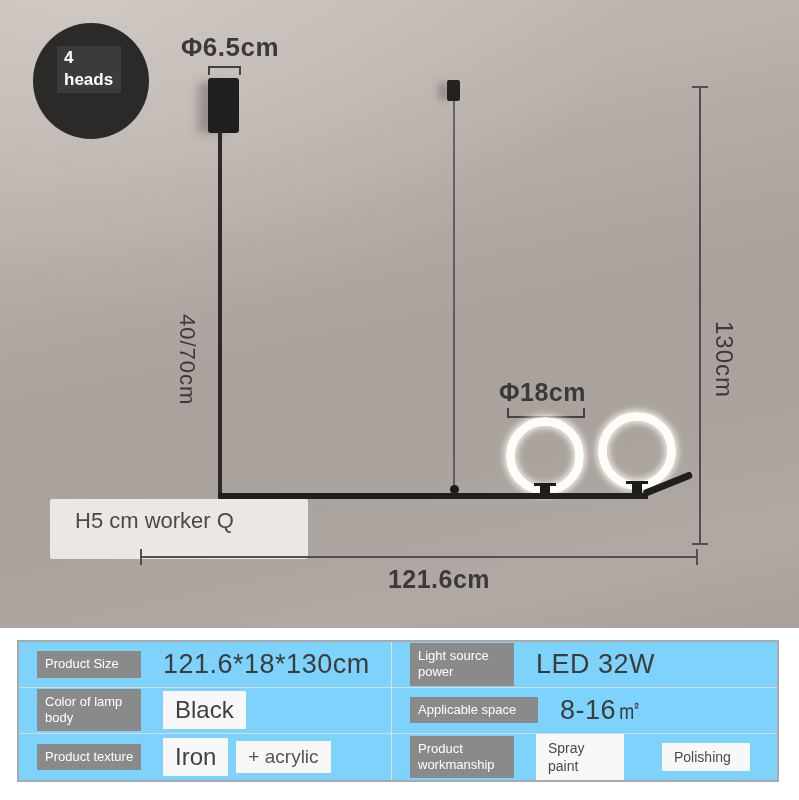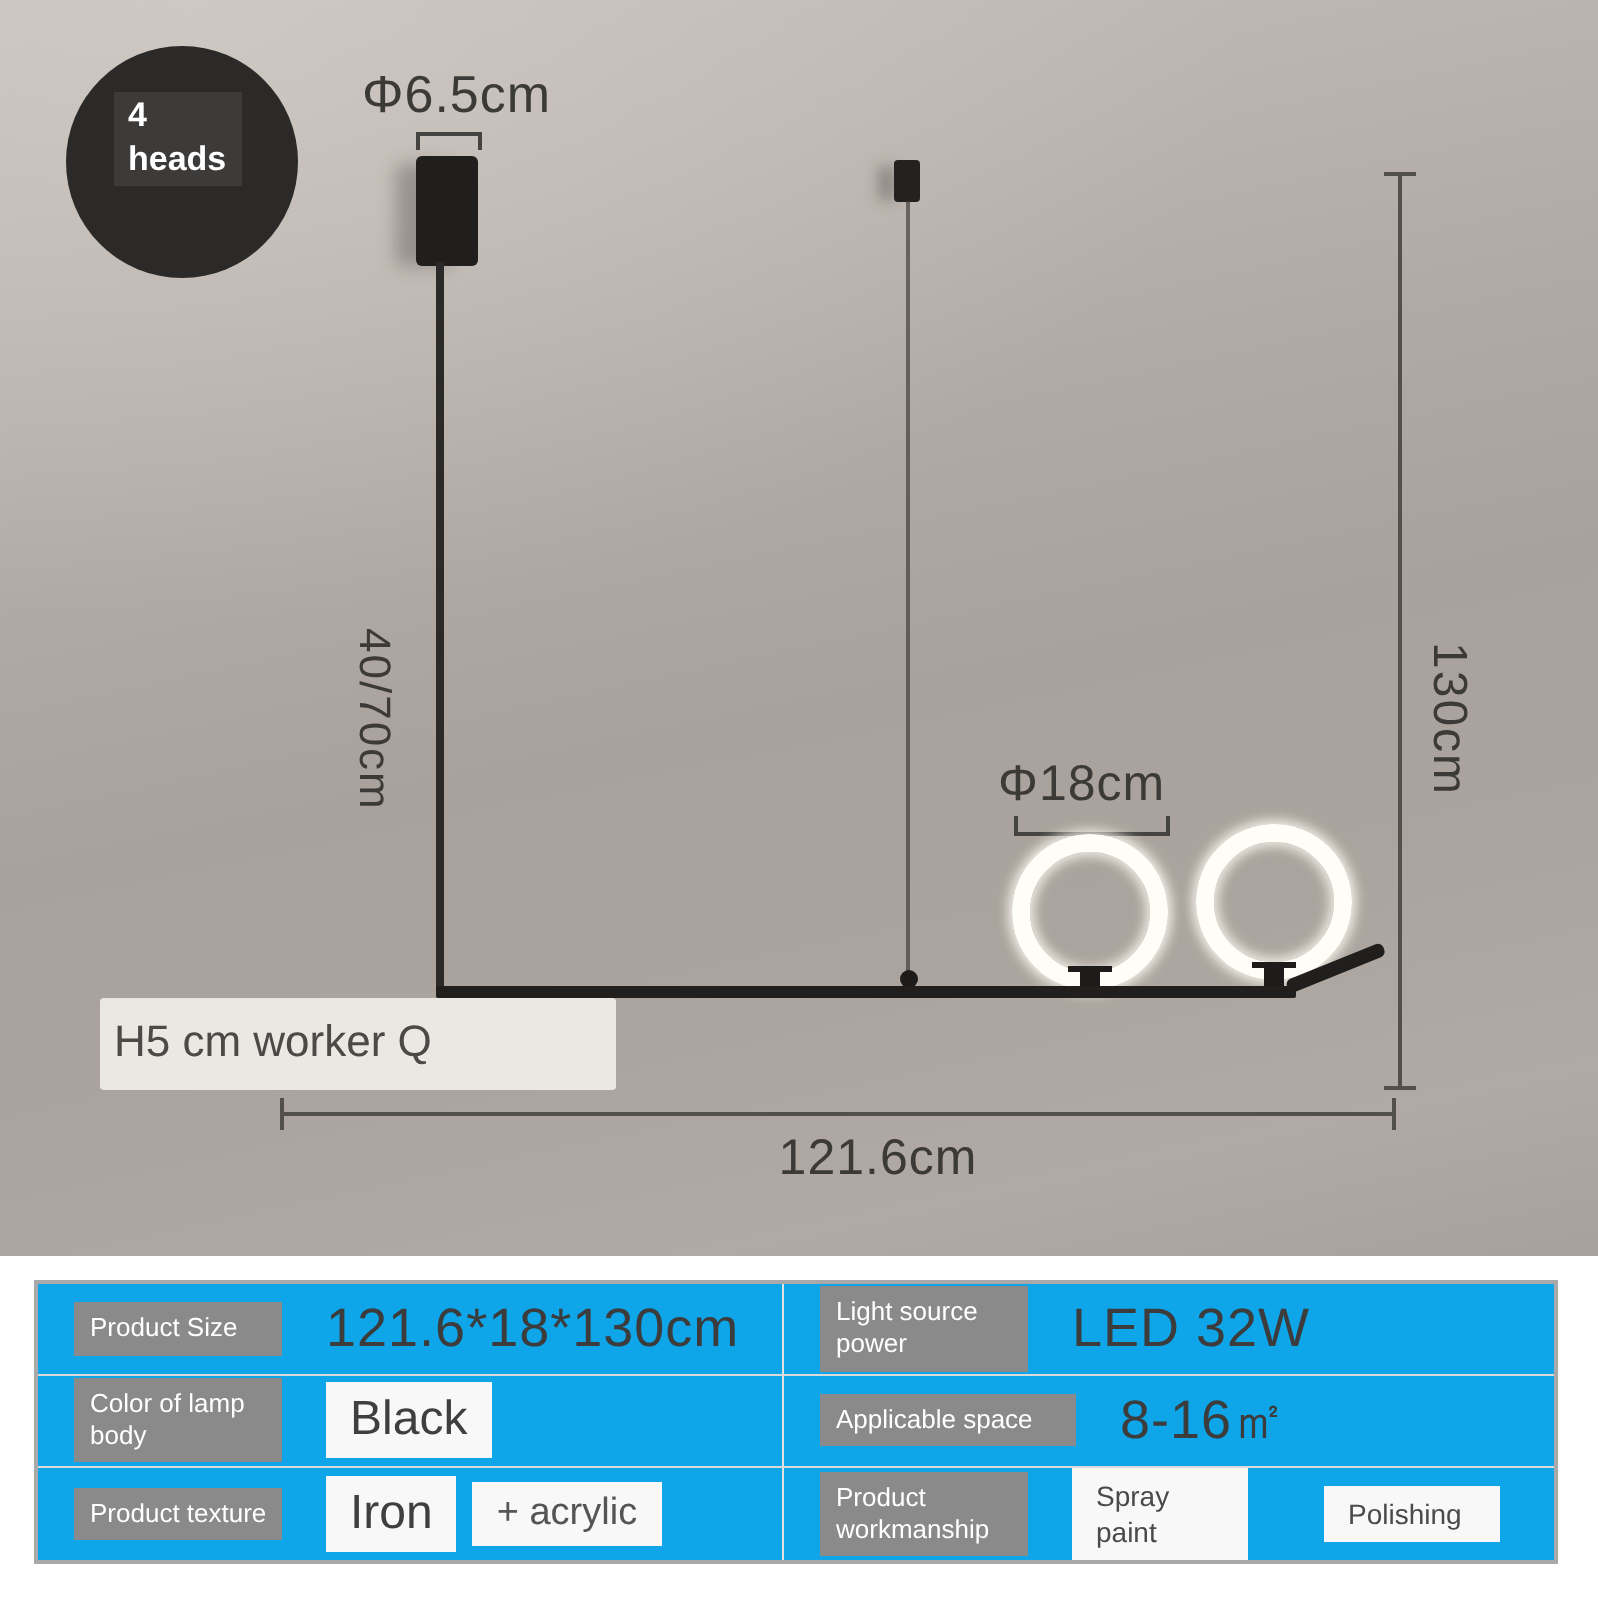--- a/index.html
+++ b/index.html
@@ -15,21 +15,21 @@
   }
 
   
   .badge { position:absolute; left:33px; top:23px; width:116px; height:116px; border-radius:50%;
            background:#2b2a28; }
   .badge-inner { position:absolute; left:24px; top:23px; width:64px; height:47px; background:#3c3b39;
            color:#ffffff; font-size:17px; font-weight:bold; line-height:1.3; padding:1px 0 0 7px; }
   .badge-inner span { display:block; }
 
   
-  .dim-label { position:absolute; color:#3c3a37; font-size:26px; letter-spacing:0.5px; }
+  .dim-label { position:absolute; color:#3c3a37; font-size:26px; letter-spacing:0.5px;font-weight:bold; }
   .vwrap { position:absolute; display:flex; align-items:center; justify-content:center; }
   .vlabel { writing-mode:vertical-rl; color:#3c3a37; letter-spacing:1px; }
 
   
   .phi65-bracket { position:absolute; left:208px; top:66px; width:33px; height:9px;
       border-top:2px solid #454340; border-left:2px solid #454340; border-right:2px solid #454340; }
   .canopy { position:absolute; left:208px; top:78px; width:31px; height:55px; border-radius:3px;
       background:#201f1d; box-shadow:-12px 2px 9px -2px rgba(96,92,88,0.45); }
   .rod { position:absolute; left:218px; top:131px; width:4px; height:365px; background:#2b2a28; }
 
@@ -55,27 +55,27 @@
       box-shadow:0 0 6px 2px rgba(255,254,244,0.85), inset 0 0 6px 2px rgba(255,254,244,0.8); }
   .clamp { position:absolute; width:10px; height:13px; background:#1d1c1a; border-radius:1px; }
   .clamp::before { content:""; position:absolute; left:-6px; top:-2px; width:22px; height:3px; background:#1d1c1a; }
 
   
   .bar { position:absolute; left:218px; top:493px; width:430px; height:6px; background:#201f1d; border-radius:1px; }
   .bar-end { position:absolute; left:645px; top:490px; width:52px; height:7px; background:#201f1d; border-radius:3px;
       transform:rotate(-22deg); transform-origin:left bottom; }
 
   
-  .watermark { position:absolute; left:50px; top:499px; width:258px; height:46px;
+  .watermark { position:absolute; left:50px; top:499px; width:258px; height:60px;
       background:rgba(238,235,231,0.95); border-radius:2px; color:#4b4a47; font-size:22px;
-      line-height:44px; padding-left:7px; }
+      line-height:44px; padding-left:25px; }
 
   
   .spec-table { position:absolute; left:17px; top:640px; width:762px; height:142px;
-      background:#0ea5e9; border:2px solid #a9a9a9; display:flex; flex-direction:column; }
+      background:#7dd3fc; border:2px solid #a9a9a9; display:flex; flex-direction:column; }
   .spec-row { display:flex; flex:1; border-bottom:1px solid #dadada; }
   .spec-row:last-child { border-bottom:none; }
   .spec-cell { display:flex; align-items:center; padding-left:18px; }
   .cell-left { width:373px; border-right:1px solid #e2e2e2; }
   .cell-right { flex:1; }
   .chip { background:#8a8a8a; color:#ffffff; font-size:13px; line-height:1.25; padding:5px 8px; flex-shrink:0; }
   .chip.w88 { width:104px; }
   .chip.nowrap { white-space:nowrap; }
   .big-val { color:#3c3c3c; font-size:27px; letter-spacing:0.5px; margin-left:22px; }
   .light-box { background:#f8f8f8; color:#4a4a4a; padding:5px 12px; margin-left:22px; }

